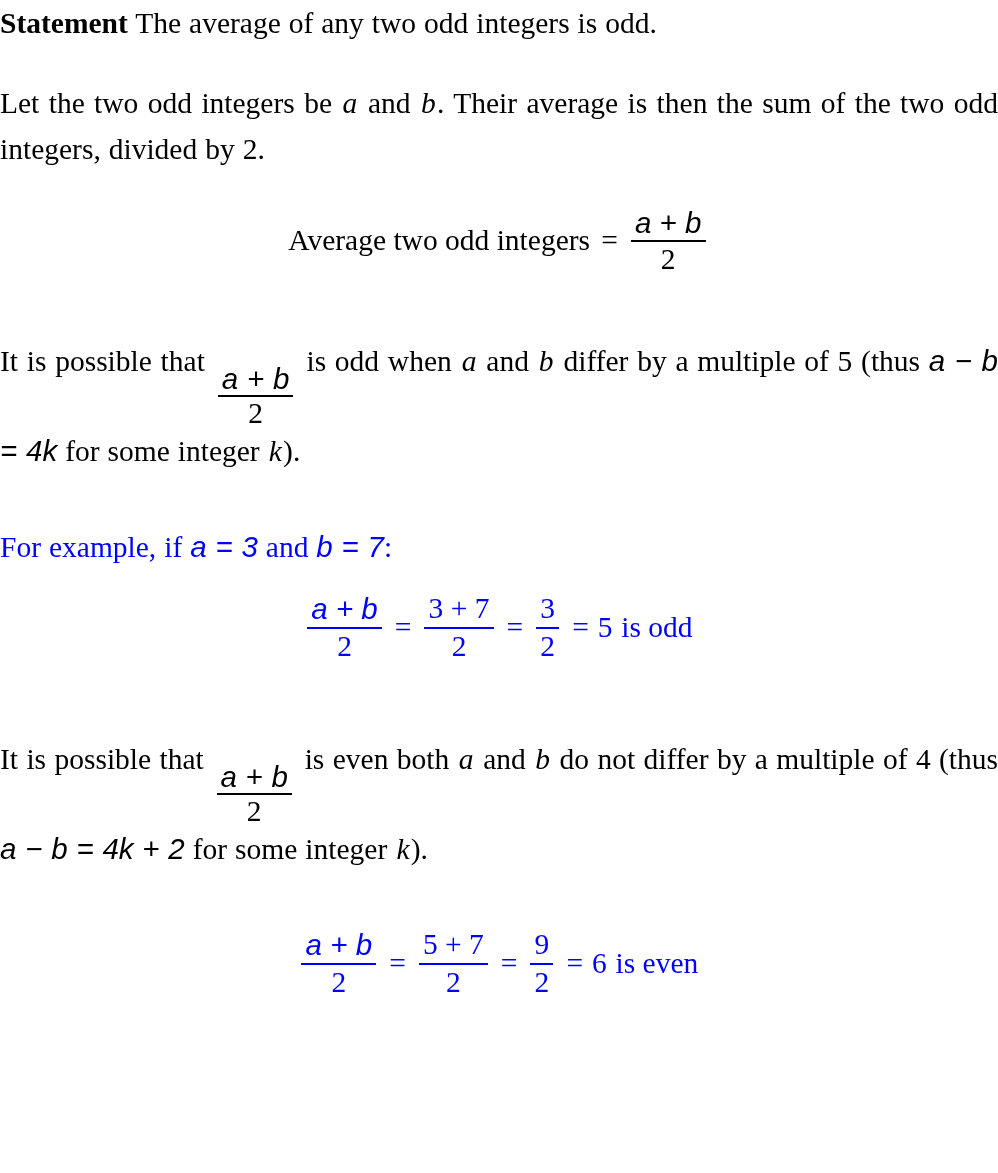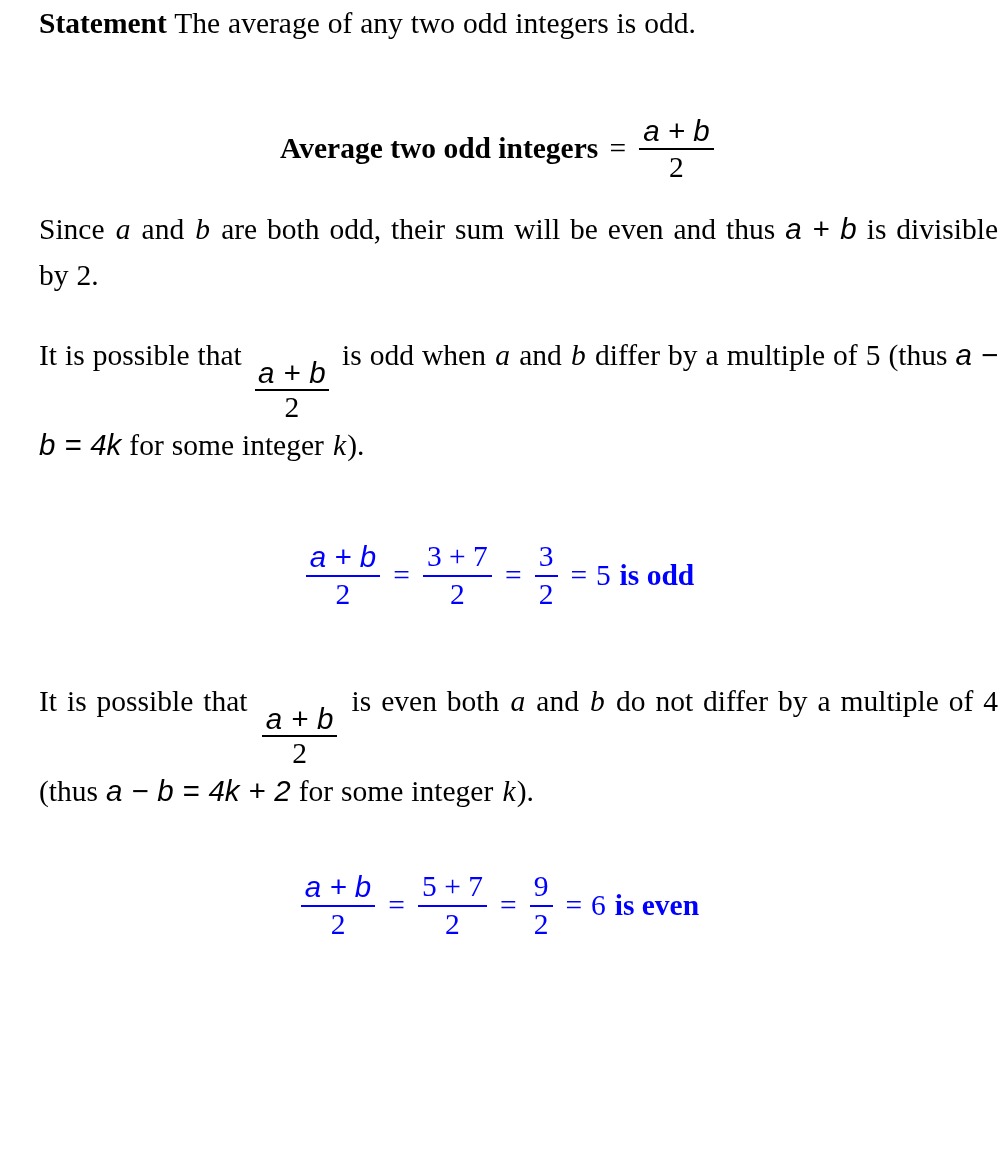--- a/index.html
+++ b/index.html
@@ -21,21 +21,20 @@
   }
 
   
   .para {
     font-size: 29.5px;
     line-height: 46px;
     text-align: justify;
     text-justify: inter-word;
     margin: 0;
     word-spacing: 0.02em;
-    padding-left: 39px;
   }
   .para.lastline-natural {
     text-align: left;
   }
   .blue { color: #0000ff; }
   .bold { font-weight: bold; }
   .ital {
     font-style: italic;
     font-family: Liberation Sans, sans-serif;
   }
@@ -55,21 +54,20 @@
   }
   .eq-row {
     display: inline-flex;
     align-items: center;
     justify-content: center;
     vertical-align: middle;
   }
   .eq-text {
     font-style: normal;
     padding-right: 0.08em;
-    font-weight: bold;
   }
   .eq-op {
     padding: 0 0.30em;
     font-style: normal;
   }
 
   
   .frac {
     display: inline-flex;
     flex-direction: column;
@@ -93,20 +91,21 @@
     width: 100%;
     height: 2px;
     background: currentColor;
     margin: 2px 0;
   }
   .frac.blue .bar { background: #0000ff; }
 
   
   .inline-frac-para {
     line-height: 46px;
+    margin-top: 6px;
   }
   .frac-inline {
     display: inline-flex;
     flex-direction: column;
     align-items: center;
     vertical-align: -0.62em;
     margin: 0 0.16em;
     font-size: 1em;
   }
   .frac-inline .numer,
@@ -132,46 +131,43 @@
 
 <div class="page">
 
   <p class="para">
     <span class="bold">Statement</span>
     <span>The average of any two odd integers is odd.</span>
   </p>
 
   <div class="gap-md"></div>
 
+  <p class="para">
+    <span>Let the two odd integers be</span>
+    <span class="mathvar">a</span>
+    <span>and</span>
+    <span class="mathvar">b</span><span>. Their average is then the sum of the two odd integers, divided by 2.</span>
+  </p>
 
   <div class="gap-md"></div>
 
   <div class="display-eq">
     <span class="eq-row">
       <span class="eq-text">Average two odd integers</span>
       <span class="eq-op">=</span>
       <span class="frac">
         <span class="numer ital">a + b</span>
         <span class="bar"></span>
         <span class="denom">2</span>
       </span>
     </span>
   </div>
 
   <div class="gap-sm"></div>
 
-  <p class="para">
-    <span>Since</span>
-    <span class="mathvar">a</span>
-    <span>and</span>
-    <span class="mathvar">b</span>
-    <span>are both odd, their sum will be even and thus</span>
-    <span class="ital">a + b</span>
-    <span>is divisible by 2.</span>
-  </p>
 
   <div class="gap-md"></div>
 
   <p class="para inline-frac-para">
     <span>It is possible that</span>
     <span class="frac-inline">
       <span class="numer ital">a + b</span>
       <span class="bar"></span>
       <span class="denom">2</span>
     </span>
@@ -180,20 +176,26 @@
     <span>and</span>
     <span class="mathvar">b</span>
     <span>differ by a multiple of 5 (thus</span>
     <span class="ital">a − b = 4k</span>
     <span>for some integer</span>
     <span class="mathvar">k</span><span>).</span>
   </p>
 
   <div class="gap-lg"></div>
 
+  <p class="para lastline-natural blue">
+    <span>For example, if</span>
+    <span class="ital">a = 3</span>
+    <span>and</span>
+    <span class="ital">b = 7</span><span>:</span>
+  </p>
 
   <div class="gap-sm"></div>
 
   <div class="display-eq blue">
     <span class="eq-row">
       <span class="frac blue">
         <span class="numer ital">a + b</span>
         <span class="bar"></span>
         <span class="denom">2</span>
       </span>

